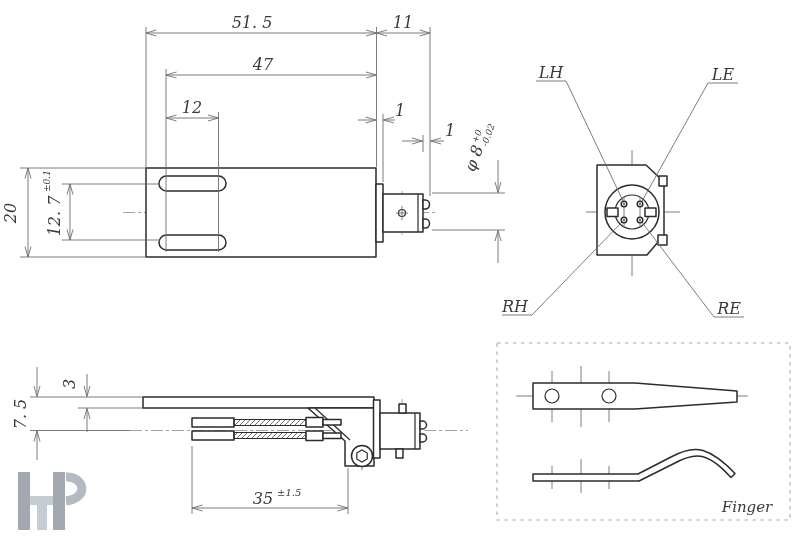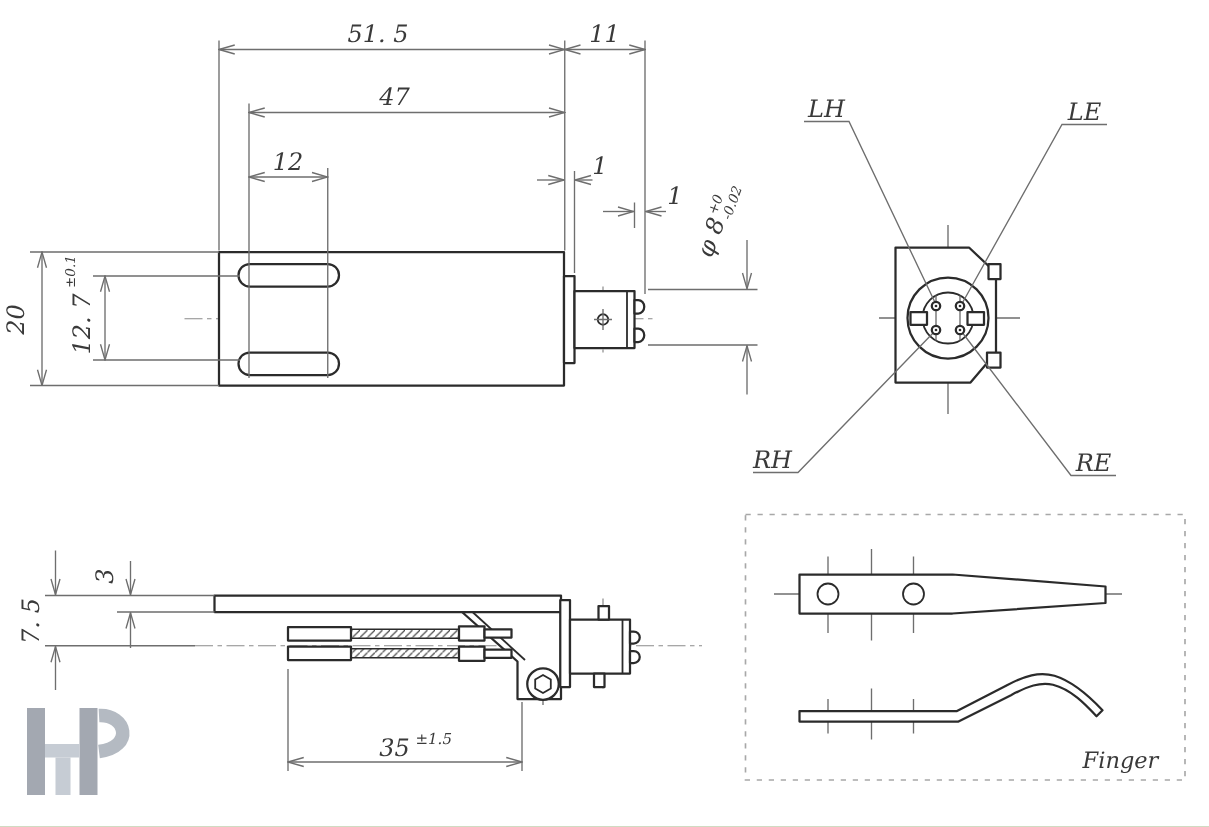--- a/index.html
+++ b/index.html
@@ -1,16 +1,16 @@
 <!DOCTYPE html>
 <html><head>
 <meta charset="utf-8">
 <style>
   html,body{margin:0;padding:0;background:#f2f2f2;}
-  #stage{position:relative;width:806px;height:551px;background:#4d7c0f;overflow:hidden;
+  #stage{position:relative;width:806px;height:551px;background:#86efac;overflow:hidden;
          font-family:"DejaVu Serif", serif;}
   svg{display:block;}
   .ol   {stroke:#2b2b2b;stroke-width:1.5;fill:none;stroke-linejoin:round;}
   .olf  {stroke:#2b2b2b;stroke-width:1.5;fill:#ffffff;stroke-linejoin:round;}
   .ol2  {stroke:#2b2b2b;stroke-width:1.2;fill:none;}
   .tl   {stroke:#6e6e6e;stroke-width:0.9;fill:none;}
   .cl   {stroke:#8a8a8a;stroke-width:0.8;fill:none;stroke-dasharray:12 3 3 3;}
   .dash {stroke:#a8a8a8;stroke-width:1.1;fill:none;stroke-dasharray:3.5 4.5;}
   .dt   {font:italic 16px "DejaVu Serif", serif;fill:#3a3a3a;}
   .dts  {font:italic 9px  "DejaVu Serif", serif;fill:#3a3a3a;}

